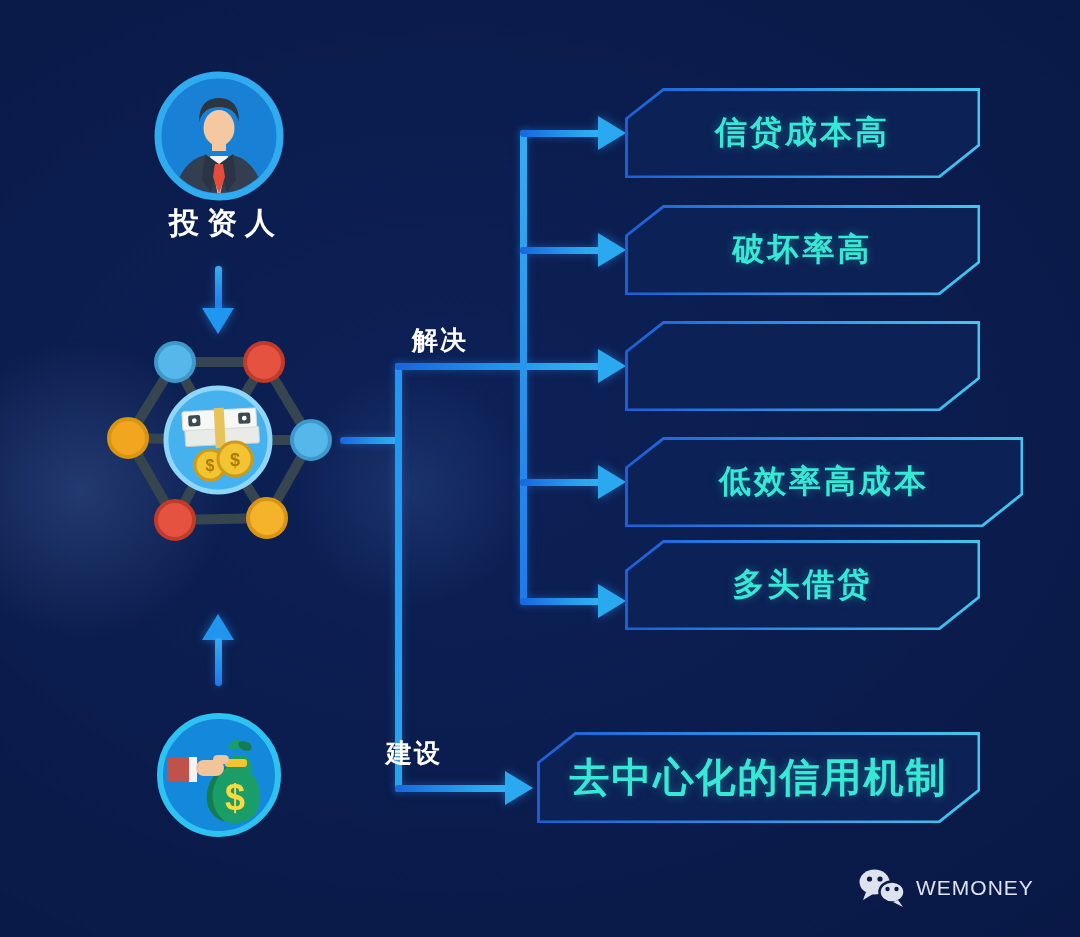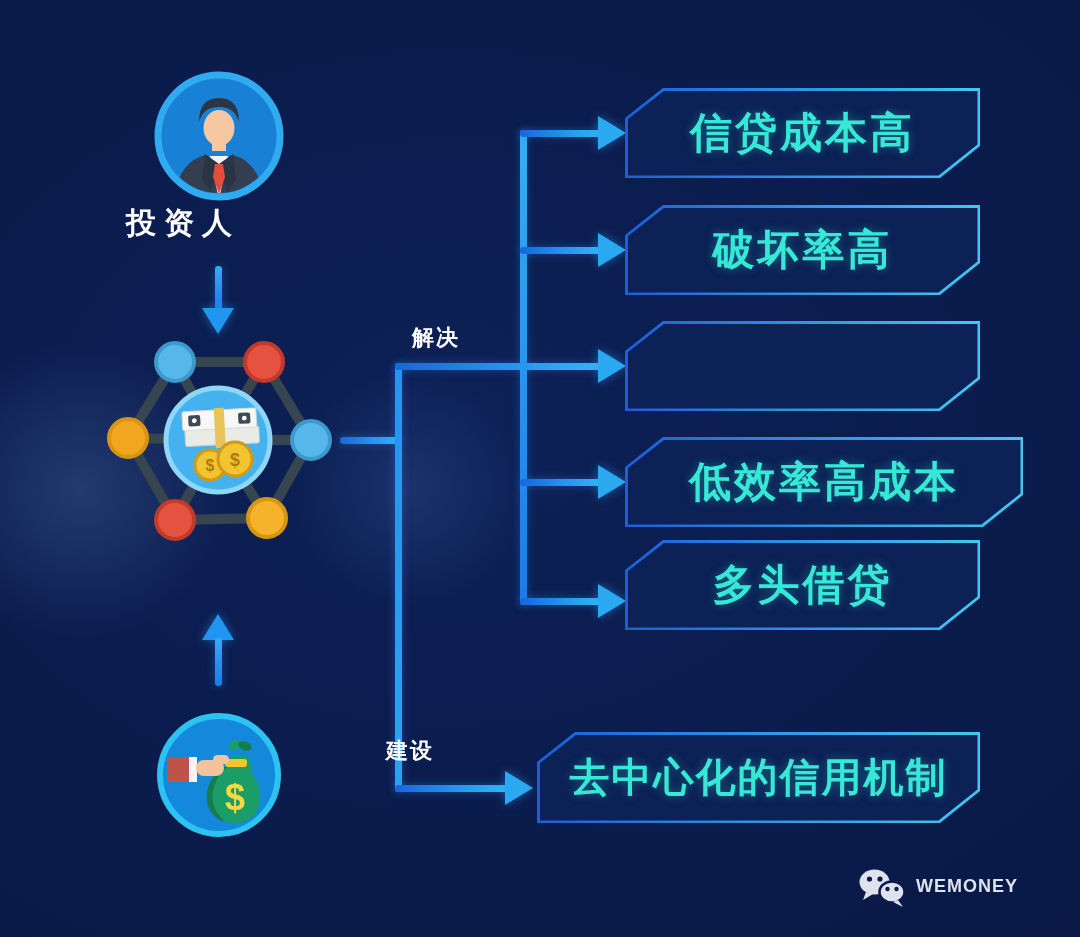--- a/index.html
+++ b/index.html
@@ -31,29 +31,29 @@
   .ah-up{position:absolute;width:0;height:0;
     border-left:16px solid transparent;border-right:16px solid transparent;
     border-bottom:26px solid #2196f0;filter:drop-shadow(0 0 5px rgba(45,160,255,.5));}
   
   .cbox{position:absolute;display:flex;align-items:center;justify-content:center;
     background:linear-gradient(90deg,#1d5ed8 0%,#2f9ae8 55%,#41c8f1 100%);
     clip-path:polygon(38px 0,100% 0,100% calc(100% - 32px),calc(100% - 40px) 100%,0 100%,0 30px);
     filter:drop-shadow(0 0 7px rgba(40,140,255,.28));}
   .cbox .fill{position:absolute;inset:2.5px;background:#0c2156;
     clip-path:polygon(37px 0,100% 0,100% calc(100% - 31px),calc(100% - 39px) 100%,0 100%,0 29px);}
-  .cbox .lbl{position:relative;z-index:1;color:#35e9d6;font-size:42px;font-weight:700;
+  .cbox .lbl{position:relative;z-index:1;color:#35e9d6;font-size:32px;font-weight:700;
     letter-spacing:3px;white-space:nowrap;text-shadow:0 0 10px rgba(53,233,214,.35);}
   .cbox.wide .lbl{font-size:40px;letter-spacing:2px;}
   
-  .wlabel{position:absolute;color:#ffffff;font-weight:700;text-align:left;white-space:nowrap;}
+  .wlabel{position:absolute;color:#ffffff;font-weight:700;text-align:center;white-space:nowrap;}
   .entity{font-size:30px;letter-spacing:8px;padding-left:8px;width:200px;}
-  .branchlabel{font-size:22px;letter-spacing:2px;}
+  .branchlabel{font-size:26px;letter-spacing:2px;}
   
-  .brand{position:absolute;color:#dde2ec;font-size:18px;font-weight:700;letter-spacing:1px;}
+  .brand{position:absolute;color:#dde2ec;font-size:21px;font-weight:400;letter-spacing:1px;}
 </style>
 </head>
 <body>
 
 <div id="stage">
 
   <div class="glow g1"></div>
   <div class="glow g2"></div>
 
   <svg class="abs" style="left:153px;top:70px;" width="132" height="132" viewBox="0 0 132 132">

